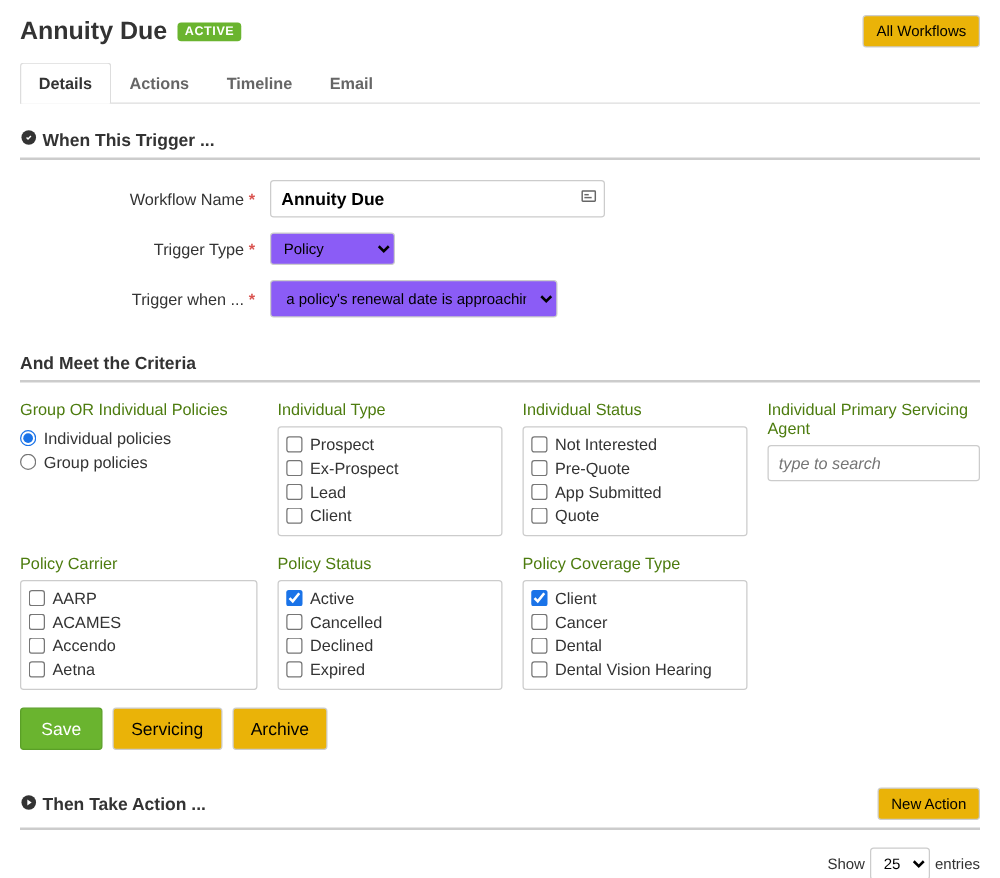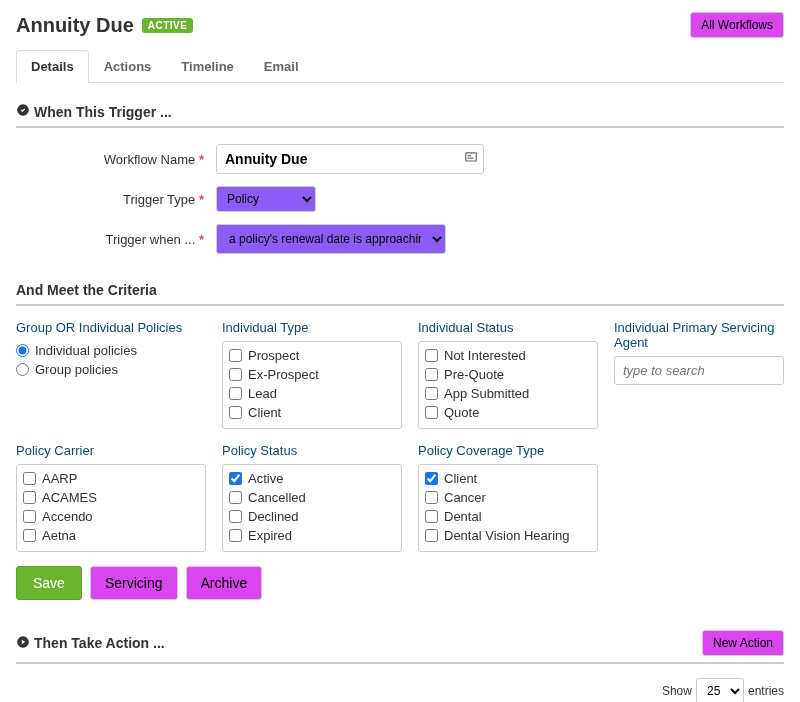--- a/index.html
+++ b/index.html
@@ -1,37 +1,37 @@
 <!DOCTYPE html>
 <html><head>
 <meta charset="utf-8">
 <style>
 * { box-sizing: border-box; margin: 0; padding: 0; }
 body { font-family: -apple-system, "Segoe UI", Arial, sans-serif; font-size: 13px; color: #333; background: #fff; padding: 12px 16px; }
 .header { display: flex; justify-content: space-between; align-items: center; margin-bottom: 12px; }
 .header h1 { font-size: 20px; font-weight: 700; display: flex; align-items: center; gap: 8px; }
 .badge-active { background: #6ab42f; color: #fff; font-size: 10px; font-weight: 700; padding: 2px 6px; border-radius: 3px; letter-spacing: 0.5px; }
-.btn { border: 1px solid #ccc; background: #d946ef; padding: 5px 10px; font-size: 12px; border-radius: 3px; cursor: pointer; }
+.btn { border: 1px solid #ccc; background: #eab308; padding: 5px 10px; font-size: 12px; border-radius: 3px; cursor: pointer; }
 .btn-primary { background: #6ab42f; border: 1px solid #5a9f27; color: #fff; padding: 8px 16px; font-size: 14px; }
 .tabs { border-bottom: 1px solid #ddd; display: flex; gap: 0; margin-bottom: 20px; }
 .tab { padding: 8px 14px; font-size: 13px; font-weight: 700; color: #666; cursor: pointer; border: 1px solid transparent; border-bottom: none; }
 .tab.active { color: #333; border-color: #ddd; background: #fff; border-radius: 3px 3px 0 0; margin-bottom: -1px; }
 .section-title { font-size: 14px; font-weight: 700; display: flex; align-items: flex-end; gap: 4px; border-bottom: 2px solid #ccc; padding-bottom: 6px; margin-bottom: 16px; margin-top: 1px; }
 .section-title .icon { display: inline-block; }
 .form-row { display: flex; align-items: center; margin-bottom: 12px; }
 .form-label { width: 200px; text-align: right; padding-right: 12px; font-size: 13px; }
 .req { color: #d9534f; font-weight: 700; }
 .form-input { border: 1px solid #ccc; padding: 6px 8px; font-size: 14px; font-weight: 700; border-radius: 3px; width: 268px; }
 .form-select { border: 1px solid #ccc; background: #8b5cf6; padding: 4px 6px; font-size: 12px; border-radius: 3px; }
 .form-select.wide { width: 230px; padding: 6px 8px; }
 .input-icon-wrap { position: relative; width: 268px; }
 .input-icon-wrap .icon-right { position: absolute; right: 6px; top: 50%; transform: translateY(-50%); color: #666; }
 .criteria-title { font-weight: 700; font-size: 14px; margin-top: 28px; border-bottom: 2px solid #ccc; padding-bottom: 6px; margin-bottom: 14px; }
 .criteria-grid { display: grid; grid-template-columns: 190px 180px 180px 1fr; gap: 16px; margin-bottom: 14px; }
-.criteria-col-label { font-size: 13px; color: #0c4a6e; margin-bottom: 6px; }
+.criteria-col-label { font-size: 13px; color: #4d7c0f; margin-bottom: 6px; }
 .radio-item, .check-item { display: flex; align-items: center; gap: 6px; font-size: 13px; padding: 2px 0; }
 .listbox { border: 1px solid #ccc; border-radius: 3px; height: 88px; overflow-y: scroll; padding: 4px 6px; }
 .search-input { border: 1px solid #ccc; border-radius: 3px; padding: 6px 8px; width: 100%; font-size: 13px; color: #888; font-style: italic; }
 .action-bar { display: flex; gap: 8px; margin-top: 10px; margin-bottom: 30px; }
 .then-header { display: flex; justify-content: space-between; align-items: center; border-bottom: 2px solid #ccc; padding-bottom: 6px; margin-bottom: 14px; margin-top: 14px; }
 .then-title { font-size: 14px; font-weight: 700; display: flex; align-items: center; gap: 4px; }
 .table-controls { display: flex; justify-content: flex-end; align-items: center; gap: 4px; font-size: 12px; margin-bottom: 6px; }
 input[type="checkbox"], input[type="radio"] { cursor: pointer; }
 input[type="checkbox"]:checked, input[type="radio"]:checked { accent-color: #1a73e8; }
 </style>

